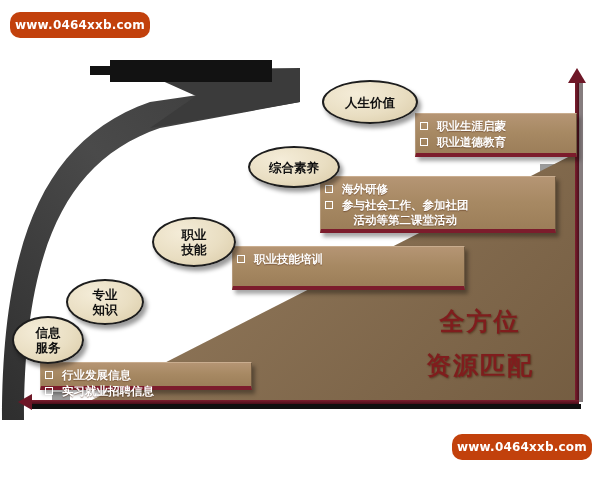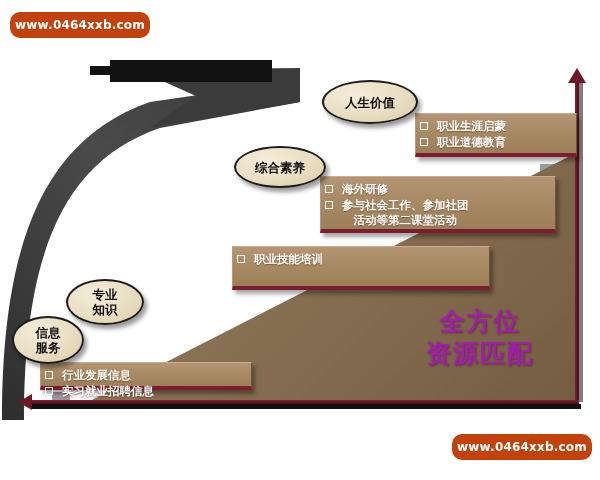--- a/index.html
+++ b/index.html
@@ -50,26 +50,26 @@
     background:#8b6f4e;
     clip-path:polygon(100% 0%,100% 100%,0% 100%);
   }
   #ramp-shade{
     position:absolute;left:88px;top:152px;width:490px;height:250px;
     background:linear-gradient(135deg,rgba(255,255,255,.10),rgba(0,0,0,.16));
     clip-path:polygon(100% 0%,100% 100%,0% 100%);
   }
   #ramp-label{
     position:absolute;left:390px;top:306px;width:180px;
-    text-align:center;color:#a21caf;
+    text-align:center;color:#7f1d1d;
     font-size:25px;font-weight:bold;line-height:1.28;
     letter-spacing:2px;
     text-shadow:1px 1px 2px rgba(60,30,10,.55);
   }
-  #ramp-label .l2{display:block;}
+  #ramp-label .l2{display:block;margin-top:12px;}
 
   
   .step{position:absolute;background:#8a8a8a;opacity:.85;}
 
   
   #curve-arrow{position:absolute;left:0;top:50px;width:320px;height:370px;}
 
   
   .box{
     position:absolute;
@@ -93,41 +93,41 @@
   }
   .box .bullet{
     flex:0 0 auto;
     width:8px;height:8px;
     border:1.6px solid #ffffff;
     margin:3px 9px 0 4px;
     box-sizing:border-box;
   }
   #box-life     {left:415px;top:113px;width:162px;height:44px;}
   #box-quality  {left:320px;top:176px;width:236px;height:57px;font-family:Liberation Serif, serif;}
-  #box-skill    {left:232px;top:246px;width:258px;height:44px;}
+  #box-skill    {left:232px;top:246px;width:233px;height:44px;}
   #box-knowledge{left:136px;top:306px;width:213px;height:44px;}
   #box-info     {left:40px;top:362px;width:212px;height:28px;}
 
   
   .node{
     position:absolute;
     background:radial-gradient(ellipse at 35% 30%,#f4ecd8 0%,#e9dec2 55%,#d9caa6 100%);
     border:2px solid #1d1d1d;
     border-radius:50%;
     box-shadow:3px 4px 4px rgba(0,0,0,.4);
     display:flex;align-items:center;justify-content:center;
     text-align:center;
     color:#111111;
     font-size:12.5px;font-weight:bold;
     line-height:1.2;
     white-space:pre-line;
     box-sizing:border-box;
   }
   #node-life     {left:322px;top:80px;width:96px;height:44px;}
-  #node-quality  {left:234px;top:146px;width:92px;height:42px;}
+  #node-quality  {left:248px;top:146px;width:92px;height:42px;}
   #node-skill    {left:152px;top:217px;width:84px;height:50px;}
   #node-knowledge{left:66px;top:279px;width:78px;height:46px;}
   #node-info     {left:12px;top:316px;width:72px;height:48px;}
 </style>
 </head>
 <body>
 
 <div id="stage">
 
   <svg id="curve-arrow" viewBox="0 0 320 370" xmlns="http://www.w3.org/2000/svg">
@@ -199,20 +199,24 @@
   <div class="node" id="node-quality">
     <span>综合素养</span>
   </div>
 
   <div class="box" id="box-skill">
     <div class="row">
       <span class="bullet"></span>
       <span>职业技能培训</span>
     </div>
   </div>
+  <div class="node" id="node-skill">
+    <span>职业
+技能</span>
+  </div>
 
   <div class="node" id="node-knowledge">
     <span>专业
 知识</span>
   </div>
 
   <div class="box" id="box-info">
     <div class="row">
       <span class="bullet"></span>
       <span>行业发展信息</span>

